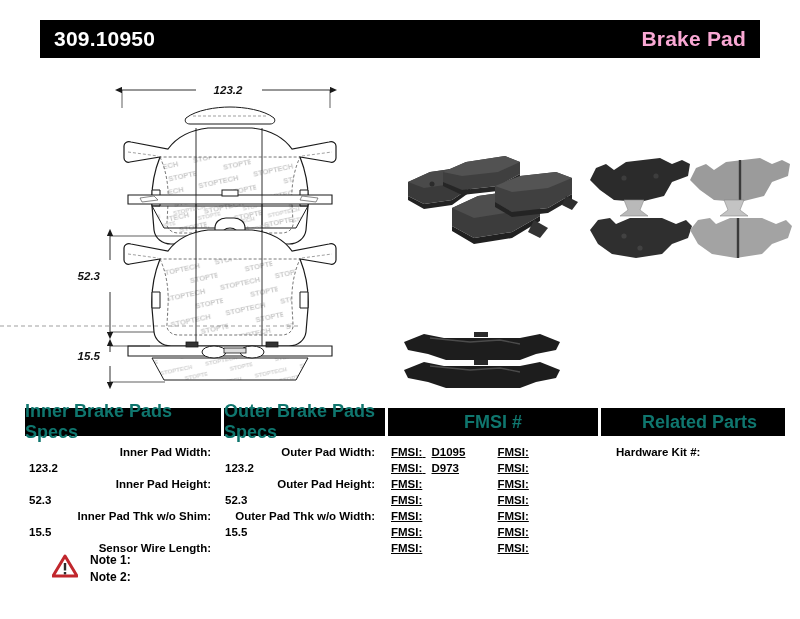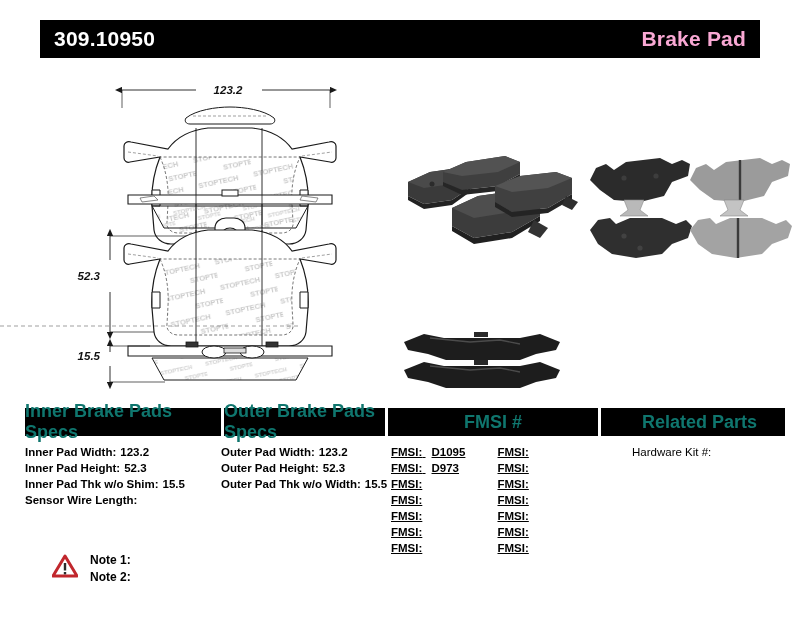--- a/index.html
+++ b/index.html
@@ -27,28 +27,28 @@
   .col-related{width:187px;padding-left:13px;}
 
   .tbody{display:flex;width:100%;padding-top:8px;box-sizing:border-box;}
   .tcol{box-sizing:border-box;}
   .tcol.b-inner{width:196px;}
   .tcol.b-outer{width:164px;}
   .tcol.b-fmsi{width:213px;display:flex;}
   .tcol.b-related{width:187px;padding-left:18px;}
 
   .spec-row{font-size:11.5px;font-weight:bold;line-height:16px;display:flex;
-    white-space:nowrap;padding-right:10px;}
+    white-space:nowrap;padding-right:10px;flex-direction:column;}
   .spec-label{text-align:right;}
   .spec-value{margin-left:4px;}
 
   .fmsi-sub{width:50%;padding-left:6px;box-sizing:border-box;text-decoration:underline;}
   .fmsi-row{font-size:11.5px;font-weight:bold;line-height:16px;white-space:nowrap;}
   .fmsi-val{margin-left:6px;}
-  .related-row{font-size:11.5px;font-weight:normal;line-height:16px;white-space:nowrap;margin-left:16px;}
+  .related-row{font-size:11.5px;font-weight:bold;line-height:16px;white-space:nowrap;}
 
   
   .notes{position:absolute;left:52px;top:552px;display:flex;align-items:flex-start;}
   .warn-icon{width:26px;height:24px;margin-right:12px;margin-top:2px;}
   .note-list{font-size:12px;font-weight:bold;line-height:17px;}
 </style>
 </head>
 <body>
 
 <div class="header-bar">

